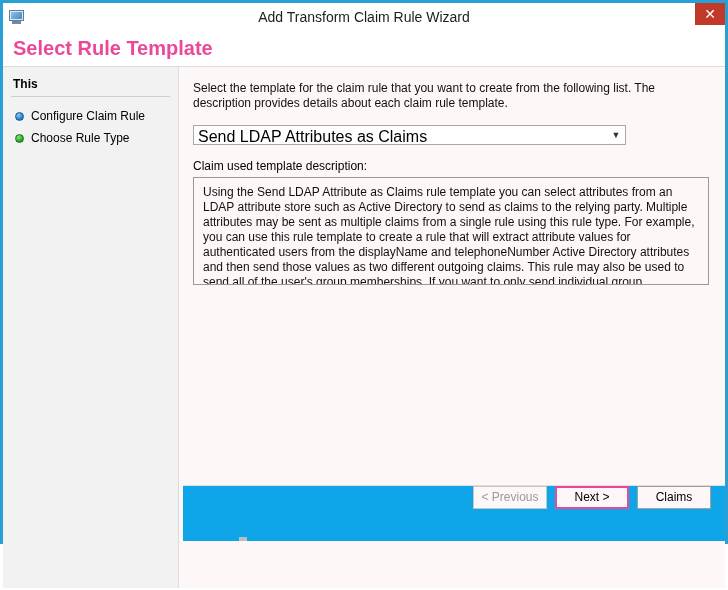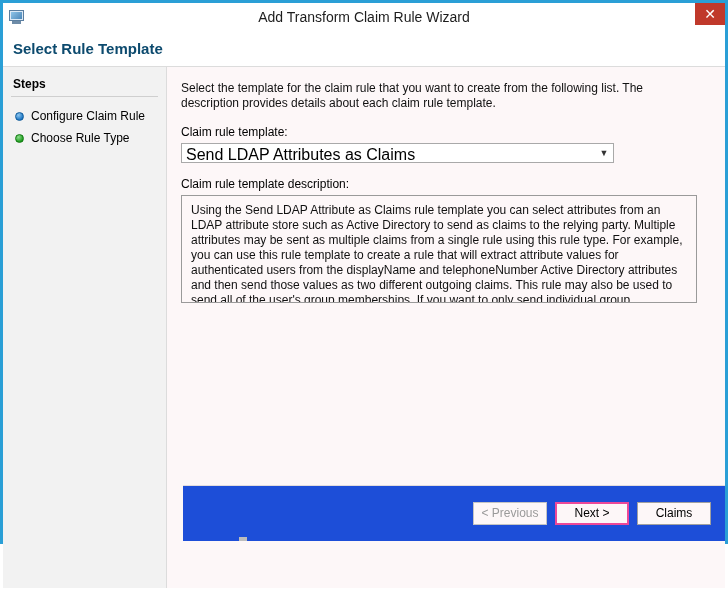--- a/index.html
+++ b/index.html
@@ -85,23 +85,23 @@
   .header {
     height: 36px;
     border-bottom: 1px solid #dcdcdc;
     background: #ffffff;
     display: flex;
     align-items: center;
     padding-left: 10px;
     box-sizing: border-box;
   }
   .header-title {
-    font-size: 15px;
+    font-size: 20px;
     font-weight: bold;
-    color: #0c4a6e;
+    color: #ec4899;
   }
   
   .body {
     display: flex;
     height: 521px;
     box-sizing: border-box;
   }
   .sidebar {
     width: 180px;
     background: #f2f2f2;
@@ -140,21 +140,21 @@
   }
   .bullet.blue {
     background: radial-gradient(circle at 35% 30%, #8fc8f0 0%, #1f77c4 70%);
     border: 1px solid #0f5b9b;
   }
   .content {
     flex: 1;
     background: #fdf7f8;
     position: relative;
     box-sizing: border-box;
-    padding: 14px 28px 0 14px;
+    padding: 14px 16px 0 14px;
   }
   .intro {
     font-size: 12px;
     line-height: 15px;
     color: #111111;
     margin: 0 0 14px 0;
     max-width: 512px;
   }
   .field-label {
     font-size: 12px;
@@ -201,24 +201,23 @@
     color: #111111;
     overflow: hidden;
   }
   
   .footer {
     position: absolute;
     left: 180px;
     right: 0;
     bottom: 0;
     height: 56px;
-    background: #1d4ed8;
+    background: #0ea5e9;
     border-top: 1px solid #e2dcdd;
     display: flex;
-    align-items: center;
     justify-content: flex-end;
     padding-right: 14px;
     box-sizing: border-box;
   }
   .btn {
     width: 74px;
     height: 23px;
     font-size: 12px;
     font-family: "Liberation Sans", sans-serif;
     background: #fdf7f8;
@@ -262,42 +261,41 @@
     <div class="close-btn">✕</div>
   </div>
 
   <div class="header">
     <div class="header-title">Select Rule Template</div>
   </div>
 
   <div class="body">
 
     <div class="sidebar">
-      <div class="sidebar-title">Steps</div>
+      <div class="sidebar-title">This</div>
       <div class="sidebar-sep"></div>
       <div class="sidebar-item">
         <span class="bullet blue"></span>
         <span>Configure Claim Rule</span>
       </div>
       <div class="sidebar-item">
         <span class="bullet green"></span>
         <span>Choose Rule Type</span>
       </div>
     </div>
 
     <div class="content">
       <p class="intro">Select the template for the claim rule that you want to create from the following list. The description provides details about each claim rule template.</p>
 
-      <div class="field-label">Claim rule template:</div>
       <div class="select-wrap">
         <span class="select-value">Send LDAP Attributes as Claims</span>
         <span class="select-arrow">▼</span>
       </div>
 
-      <div class="field-label">Claim rule template description:</div>
+      <div class="field-label">Claim used template description:</div>
       <div class="desc-box">Using the Send LDAP Attribute as Claims rule template you can select attributes from an LDAP attribute store such as Active Directory to send as claims to the relying party. Multiple attributes may be sent as multiple claims from a single rule using this rule type. For example, you can use this rule template to create a rule that will extract attribute values for authenticated users from the displayName and telephoneNumber Active Directory attributes and then send those values as two different outgoing claims. This rule may also be used to send all of the user's group memberships. If you want to only send individual group memberships, use the Send Group Membership as a Claim rule template.</div>
     </div>
   </div>
 
   <div class="footer">
     <div class="btn disabled">&lt; Previous</div>
     <div class="btn default">Next &gt;</div>
     <div class="btn">Claims</div>
   </div>
 

